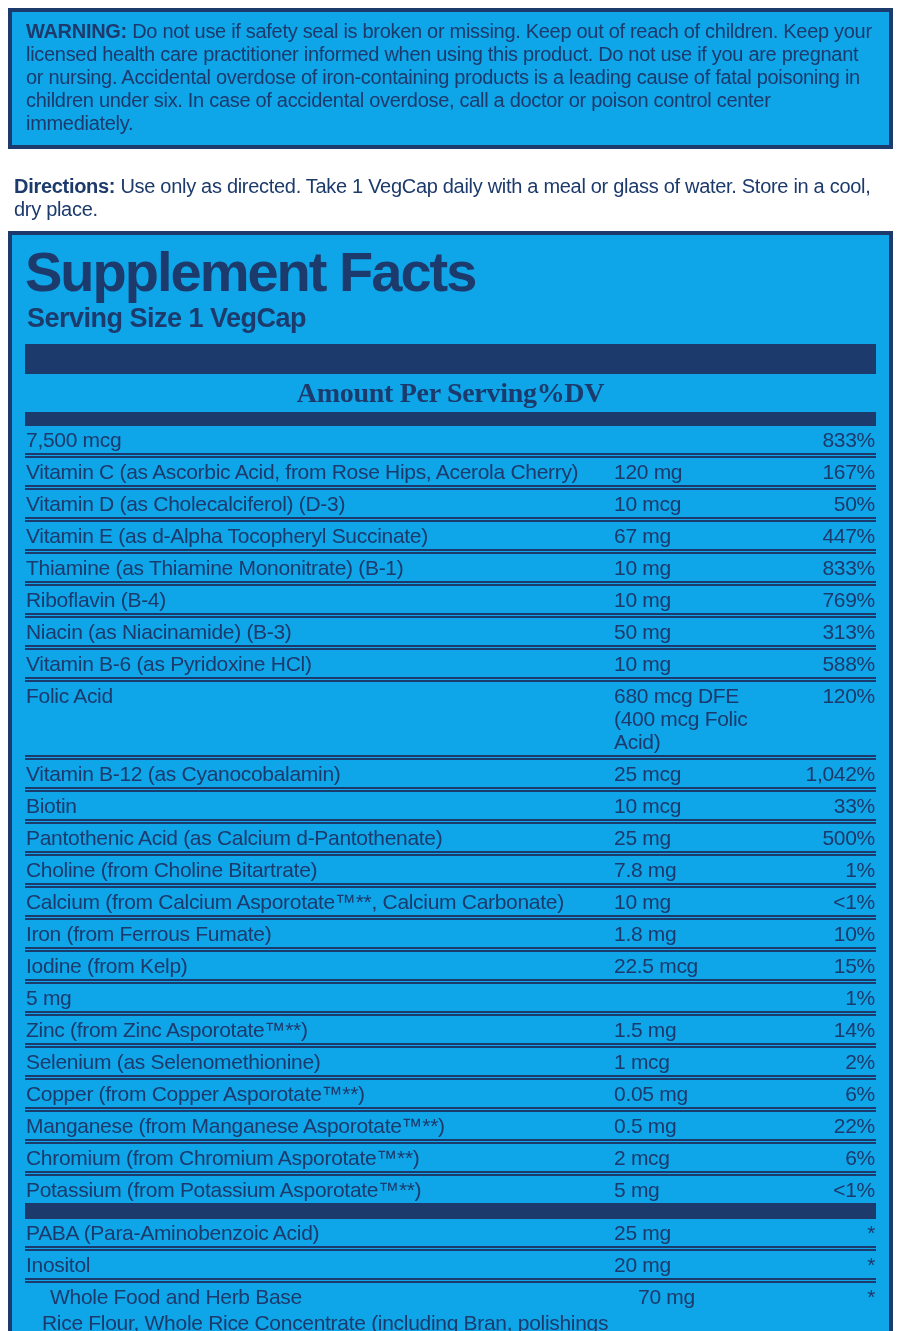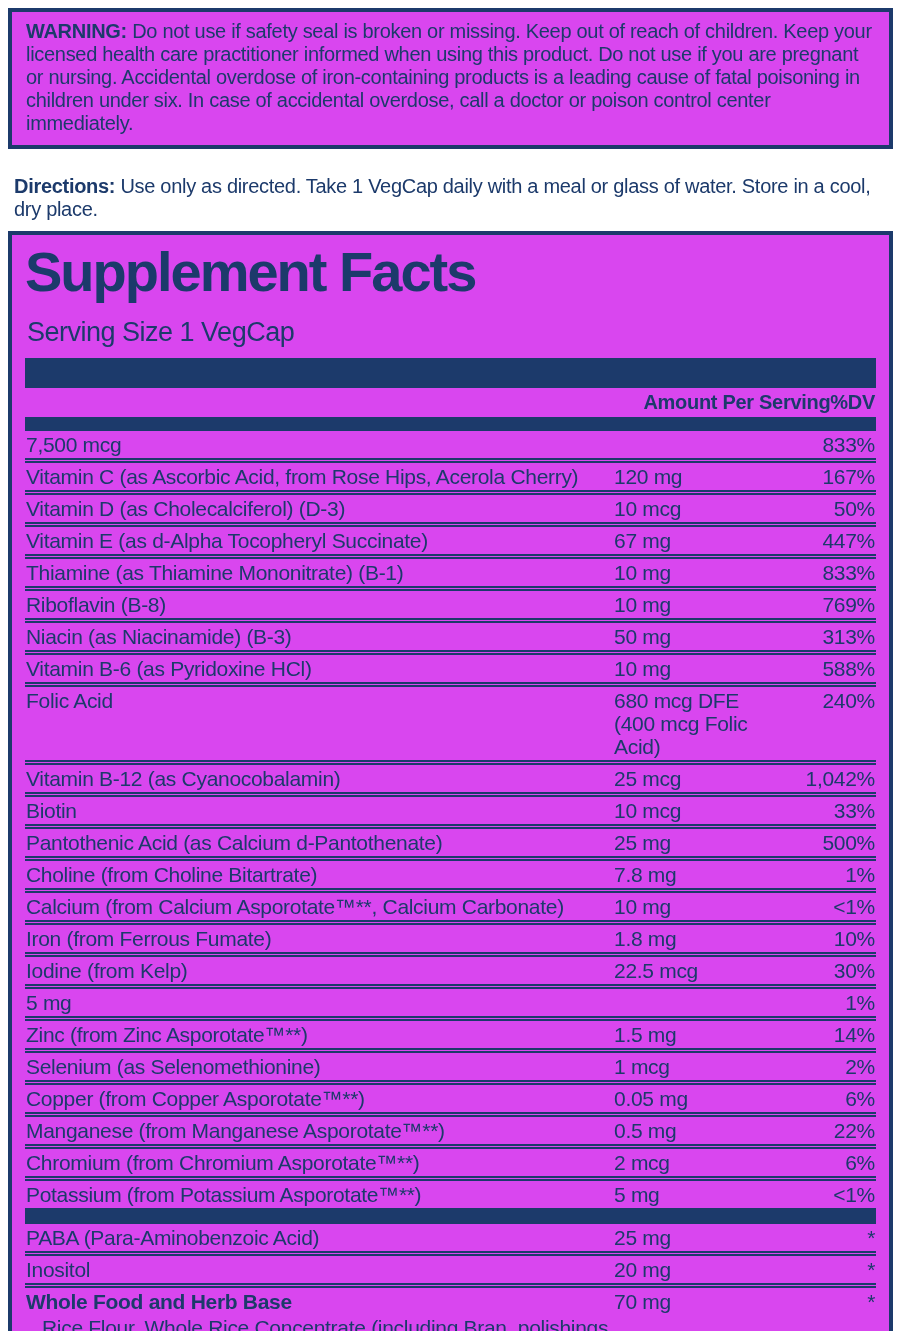--- a/index.html
+++ b/index.html
@@ -4,53 +4,53 @@
 <style>
   :root { --navy:#1c3a6b; }
   * { box-sizing: border-box; margin:0; padding:0; }
   html,body { width:901px; background:#fff; }
   body {
     font-family:"Liberation Sans", sans-serif;
     color:var(--navy);
     letter-spacing:-0.3px;
     padding:8px 8px 0 8px;
   }
-  .box { border:4px solid var(--navy); background:#d946ef; }
+  .box { border:4px solid var(--navy); background:#0ea5e9; }
 
   
   .warning { padding:8px 14px 10px 14px; font-size:20px; line-height:23px; }
   .bold { font-weight:bold; }
 
   
   .directions { margin:26px 4px 10px 6px; font-size:20px; line-height:23px; }
 
   
   .facts { padding:4px 13px 8px 13px; }
   .sf-title {
     font-size:56px; font-weight:bold; letter-spacing:-2px;
     line-height:58px; padding-top:4px;
   }
-  .serving { font-size:27px; font-weight:normal; letter-spacing:-0.5px; margin:16px 0 10px 2px; }
+  .serving { font-size:27px; font-weight:bold; letter-spacing:-0.5px; margin:2px 0 10px 2px; }
   .bar { background:var(--navy); width:100%; }
   .bar1 { height:30px; }
   .bar2 { height:14px; }
   .bar3 { height:16px; }
 
-  .head-row { display:flex; justify-content:flex-end; align-items:center;
-              font-weight:bold; font-size:20px; padding:3px 1px; }
+  .head-row { display:flex; justify-content:center; align-items:center;
+              font-weight:bold; font-size:28px; padding:3px 1px;font-family:Liberation Serif, serif; }
 
   .rows { }
   .rowblock { padding:0; }
   .rowblock + .rowblock { border-top:5px double var(--navy); }
   .row { display:flex; align-items:flex-start; font-size:21px; line-height:23px; padding:2px 1px; }
   .col-name { width:588px; flex:none; }
   .col-amount { flex:1; }
   .col-dv { min-width:90px; text-align:right; }
   .amount-line2 { }
-  .row-bold .col-name { font-weight:bold; }
+  .row-bold .col-name { font-weight:normal;margin-left:24px; }
   .subtext { font-size:21px; line-height:26px; padding:0 0 4px 17px; width:600px; }
 </style>
 </head>
 <body>
 
 <div class="box warning">
   <span class="bold">WARNING:</span><span> Do not use if safety seal is broken or missing. Keep out of reach of children. Keep your licensed health care practitioner informed when using this product. Do not use if you are pregnant or nursing. Accidental overdose of iron-containing products is a leading cause of fatal poisoning in children under six. In case of accidental overdose, call a doctor or poison control center immediately.</span>
 </div>
 
 <div class="directions">
@@ -105,21 +105,21 @@
   <div class="rowblock">
     <div class="row">
       <div class="col-name">Thiamine (as Thiamine Mononitrate) (B-1)</div>
       <div class="col-amount">10 mg</div>
       <div class="col-dv">833%</div>
     </div>
   </div>
 
   <div class="rowblock">
     <div class="row">
-      <div class="col-name">Riboflavin (B-8)</div>
+      <div class="col-name">Riboflavin (B-4)</div>
       <div class="col-amount">10 mg</div>
       <div class="col-dv">769%</div>
     </div>
   </div>
 
   <div class="rowblock">
     <div class="row">
       <div class="col-name">Niacin (as Niacinamide) (B-3)</div>
       <div class="col-amount">50 mg</div>
       <div class="col-dv">313%</div>
@@ -131,21 +131,21 @@
       <div class="col-name">Vitamin B-6 (as Pyridoxine HCl)</div>
       <div class="col-amount">10 mg</div>
       <div class="col-dv">588%</div>
     </div>
   </div>
 
   <div class="rowblock">
     <div class="row">
       <div class="col-name">Folic Acid</div>
       <div class="col-amount">680 mcg DFE<div class="amount-line2">(400 mcg Folic Acid)</div></div>
-      <div class="col-dv">240%</div>
+      <div class="col-dv">120%</div>
     </div>
   </div>
 
   <div class="rowblock">
     <div class="row">
       <div class="col-name">Vitamin B-12 (as Cyanocobalamin)</div>
       <div class="col-amount">25 mcg</div>
       <div class="col-dv">1,042%</div>
     </div>
   </div>
@@ -187,21 +187,21 @@
       <div class="col-name">Iron (from Ferrous Fumate)</div>
       <div class="col-amount">1.8 mg</div>
       <div class="col-dv">10%</div>
     </div>
   </div>
 
   <div class="rowblock">
     <div class="row">
       <div class="col-name">Iodine (from Kelp)</div>
       <div class="col-amount">22.5 mcg</div>
-      <div class="col-dv">30%</div>
+      <div class="col-dv">15%</div>
     </div>
   </div>
 
   <div class="rowblock">
     <div class="row">
       <div class="col-amount">5 mg</div>
       <div class="col-dv">1%</div>
     </div>
   </div>
 

